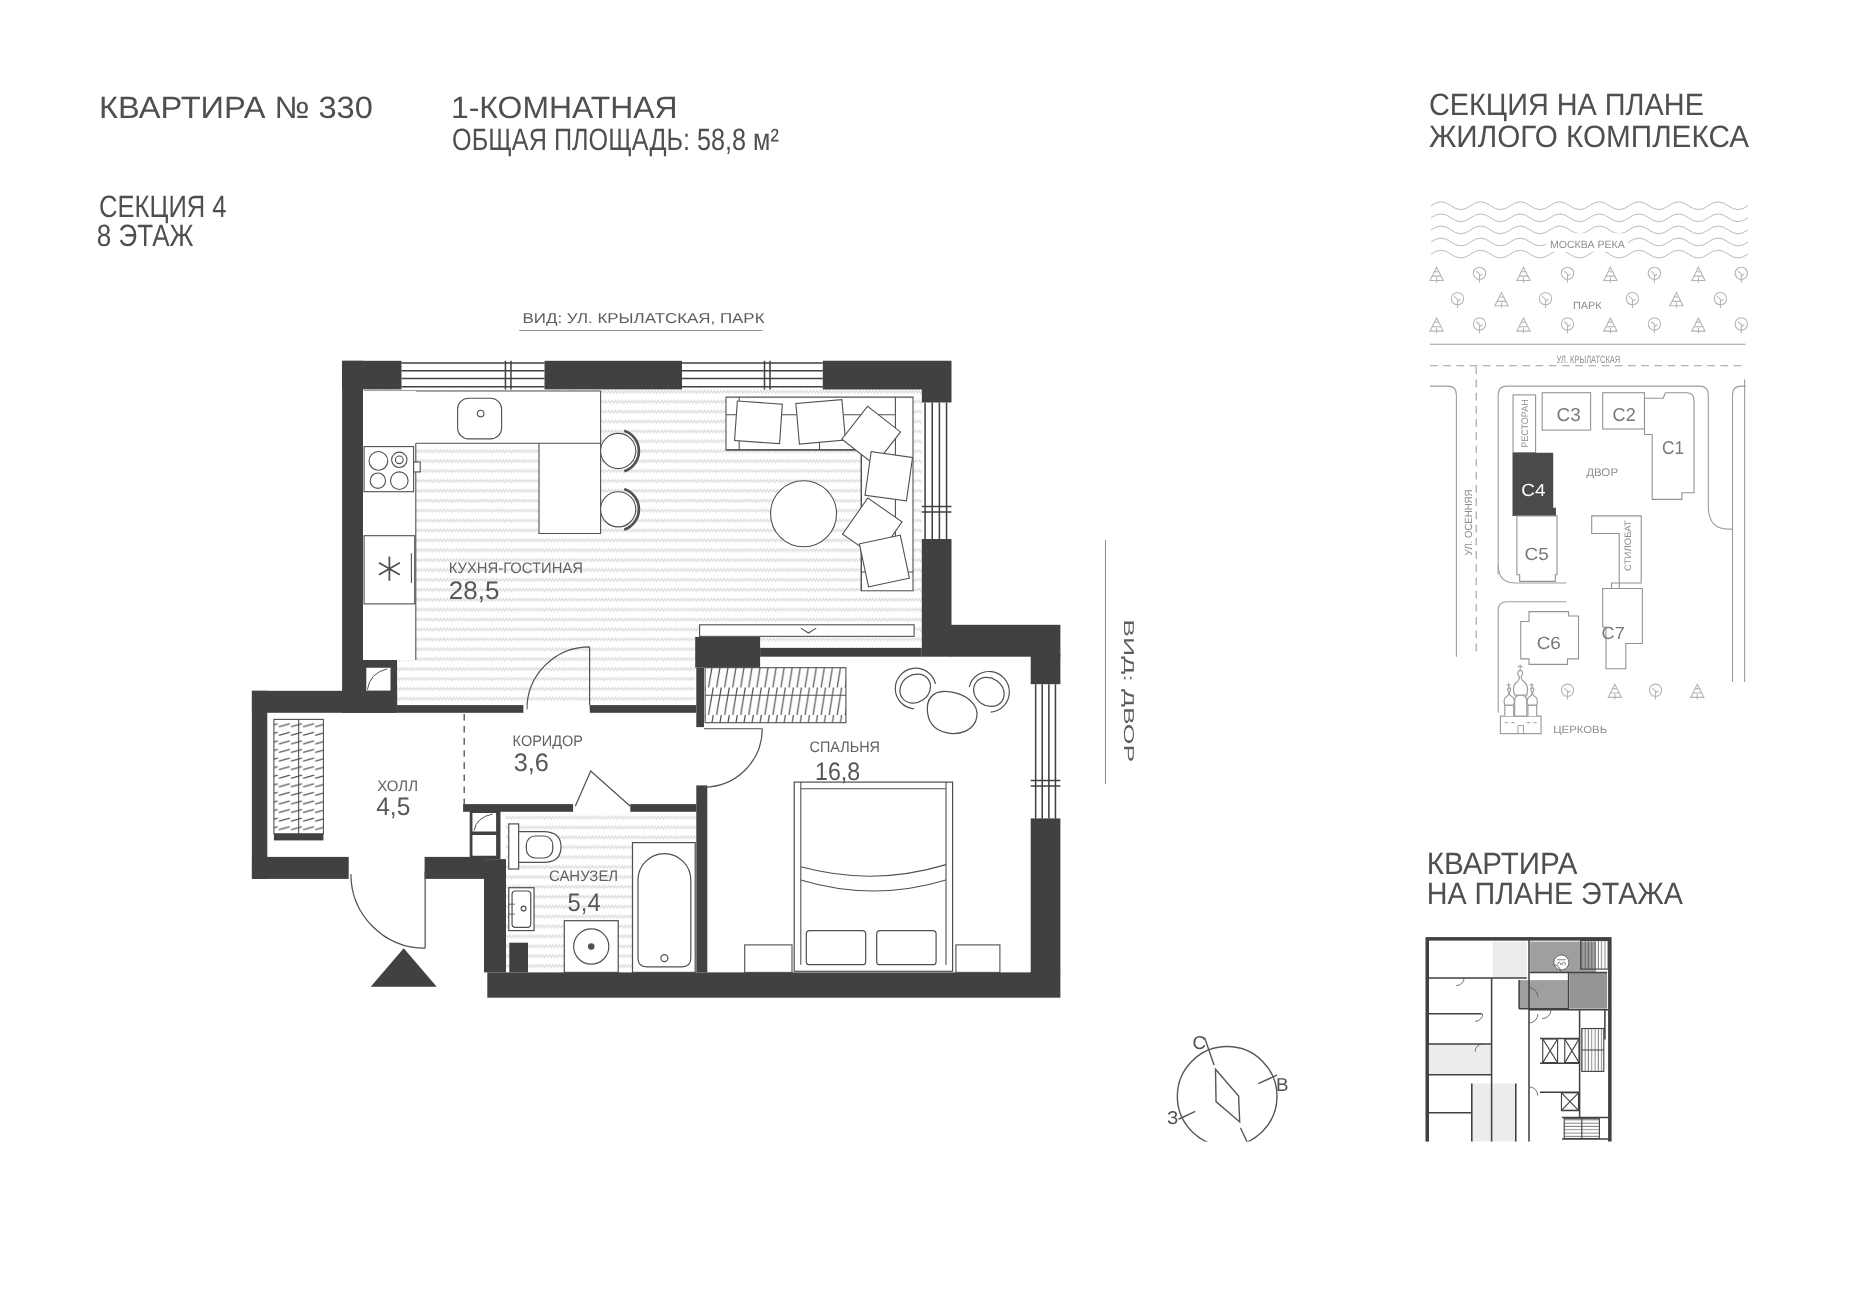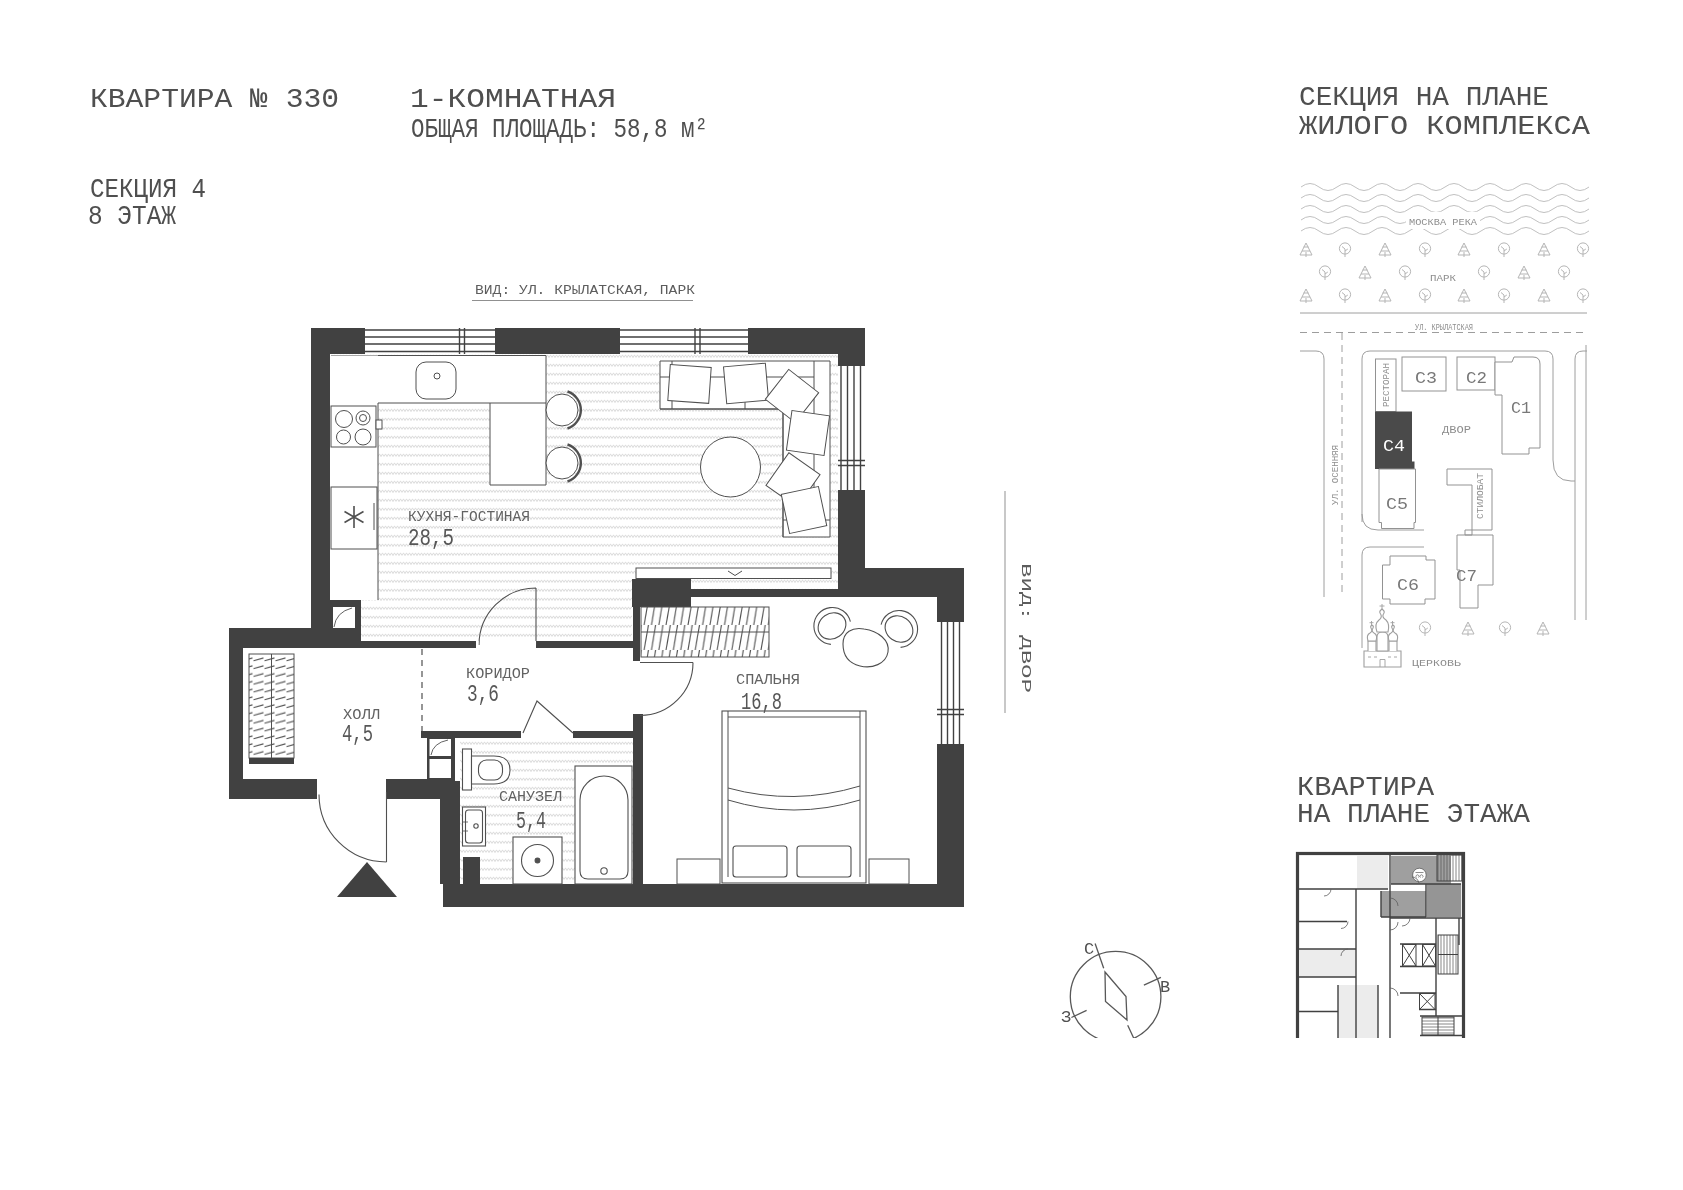--- a/index.html
+++ b/index.html
@@ -1,16 +1,16 @@
 <!DOCTYPE html>
 <html><head>
 <meta charset="utf-8">
 <style>
 html,body{margin:0;padding:0;}
-.page{width:1683px;height:1038px;position:relative;background:#ffffff;font-family:Liberation Mono, monospace;overflow:hidden;filter:grayscale(1);text-align:right;}
+.page{width:1683px;height:1038px;position:relative;background:#ffffff;font-family:Liberation Sans, sans-serif;overflow:hidden;filter:grayscale(1);text-align:right;}
 svg{position:absolute;top:0;left:0;}
 </style>
 </head>
 <body>
 <div class="page">
 <svg width="1683" height="1190" viewBox="0 0 1683 1190">
 <defs>
 <pattern id="zz" width="6" height="9" patternUnits="userSpaceOnUse">
 <polyline points="0,6.6 1.5,3.9 3,6.6 4.5,3.9 6,6.6" fill="none" stroke="#dadada" stroke-width="1"></polyline>
 </pattern>

